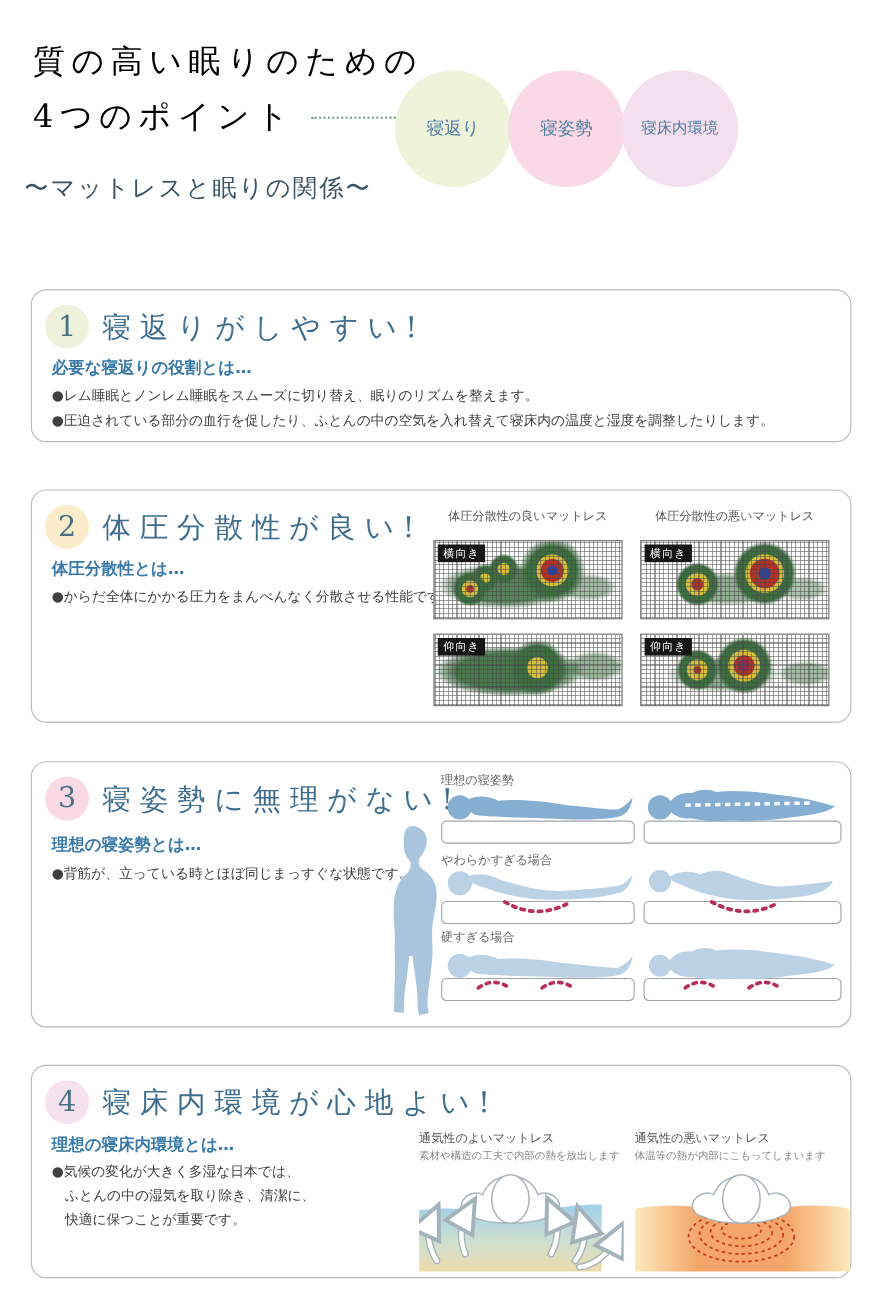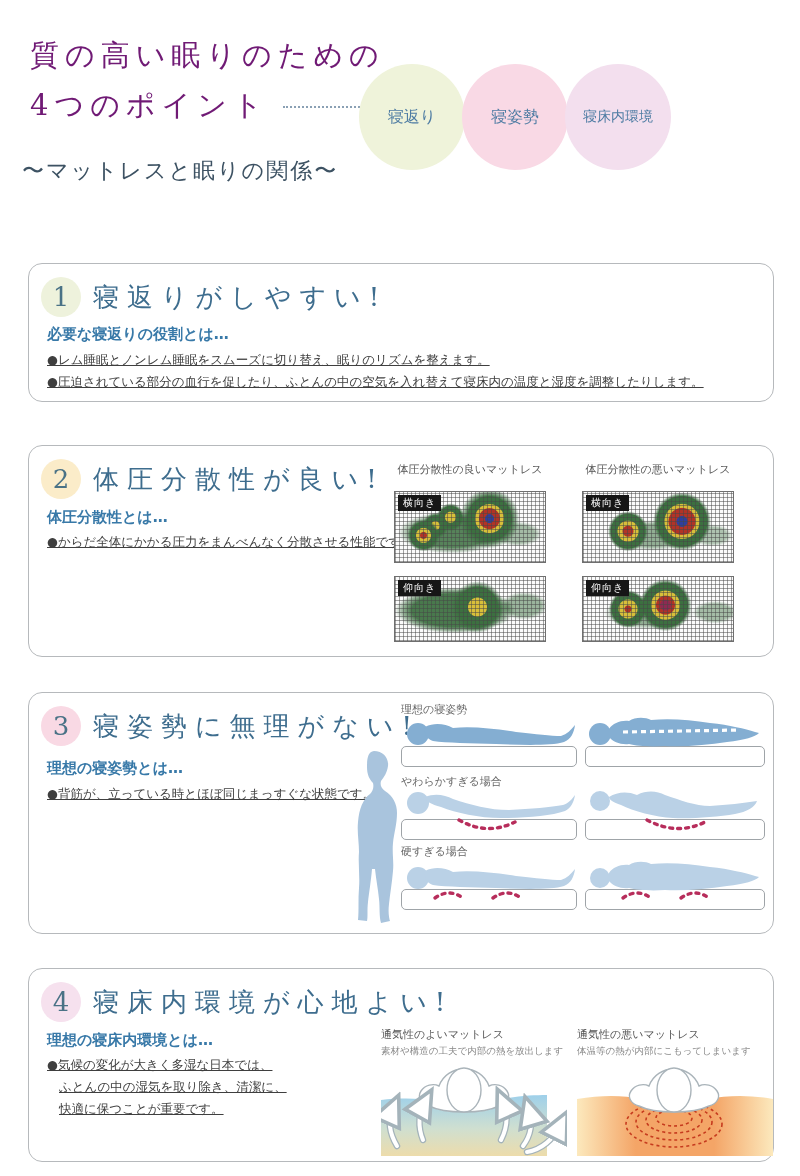--- a/index.html
+++ b/index.html
@@ -1,21 +1,21 @@
 <!DOCTYPE html>
 <html><head>
 <meta charset="utf-8">
 <style>
   html,body{margin:0;padding:0;background:#fff;}
   .page{position:relative;width:800px;height:1176px;background:#fff;overflow:hidden;
         font-family:"DejaVu Sans","Liberation Sans",sans-serif;}
 
   
   .title{position:absolute;left:30px;top:30px;font-family:"DejaVu Serif","Liberation Serif",serif;
-         font-size:29px;color:#701a75;letter-spacing:6px;line-height:50px;font-weight:500;white-space:nowrap;}
+         font-size:29px;color:#000000;letter-spacing:6px;line-height:50px;font-weight:500;white-space:nowrap;}
   .dotted-line{display:inline-block;width:100px;height:0;border-top:2px dotted #8aa0b4;
                vertical-align:middle;margin-left:14px;}
   .subtitle{position:absolute;left:22px;top:156px;font-family:"DejaVu Serif","Liberation Serif",serif;
             font-size:22px;color:#3d5263;letter-spacing:2px;white-space:nowrap;}
   .points{position:absolute;left:362px;top:64px;display:flex;justify-content:flex-end;}
   .point-circle{width:106px;height:106px;border-radius:50%;margin-left:-3px;
                 display:flex;align-items:center;justify-content:center;
                 color:#4e7ca3;font-size:16px;white-space:nowrap;}
   .pc0{background:#eff3da;}
   .pc1{background:#fbe8b9;}
@@ -31,24 +31,24 @@
   .num{position:absolute;left:12px;top:13px;width:40px;height:40px;border-radius:50%;
        display:flex;align-items:center;justify-content:center;
        font-family:"DejaVu Serif","Liberation Serif",serif;font-size:26px;color:#4a7286;}
   .n0{background:#eef2dc;}
   .n1{background:#fbecc9;}
   .n2{background:#f9d9e4;}
   .n3{background:#f6e1ee;}
   .heading{position:absolute;left:64px;top:16px;font-family:"DejaVu Serif","Liberation Serif",serif;
            font-size:26px;color:#3e6d8e;letter-spacing:8px;white-space:nowrap;}
   .lead{position:absolute;left:18px;font-size:15px;font-weight:bold;color:#3879a8;white-space:nowrap;}
-  .bullet{position:absolute;left:18px;font-size:12.5px;color:#3f3f3f;white-space:nowrap;text-decoration:underline;}
-
-  
-  .hm-col{position:absolute;top:16px;width:152px;}
+  .bullet{position:absolute;left:18px;font-size:12.5px;color:#3f3f3f;white-space:nowrap;}
+
+  
+  .hm-col{position:absolute;top:16px;width:172px;}
   .hm-col-good{left:365px;}
   .hm-col-bad{left:553px;}
   .hm-title{font-size:11px;color:#555;text-align:center;white-space:nowrap;}
   .hm{position:relative;border:1px solid #6f6f6f;margin-top:14px;background-color:#fbfbfb;}
   .hm1{height:70px;}
   .hm2{height:64px;margin-top:13px;}
   .chip{position:absolute;top:3px;left:3px;background:#161616;color:#fff;font-size:10px;
         padding:1px 5px;letter-spacing:1px;}
   .hm-good-side{background-image:
     repeating-linear-gradient(0deg, rgba(70,70,70,.5) 0 1px, transparent 1px 4px),

